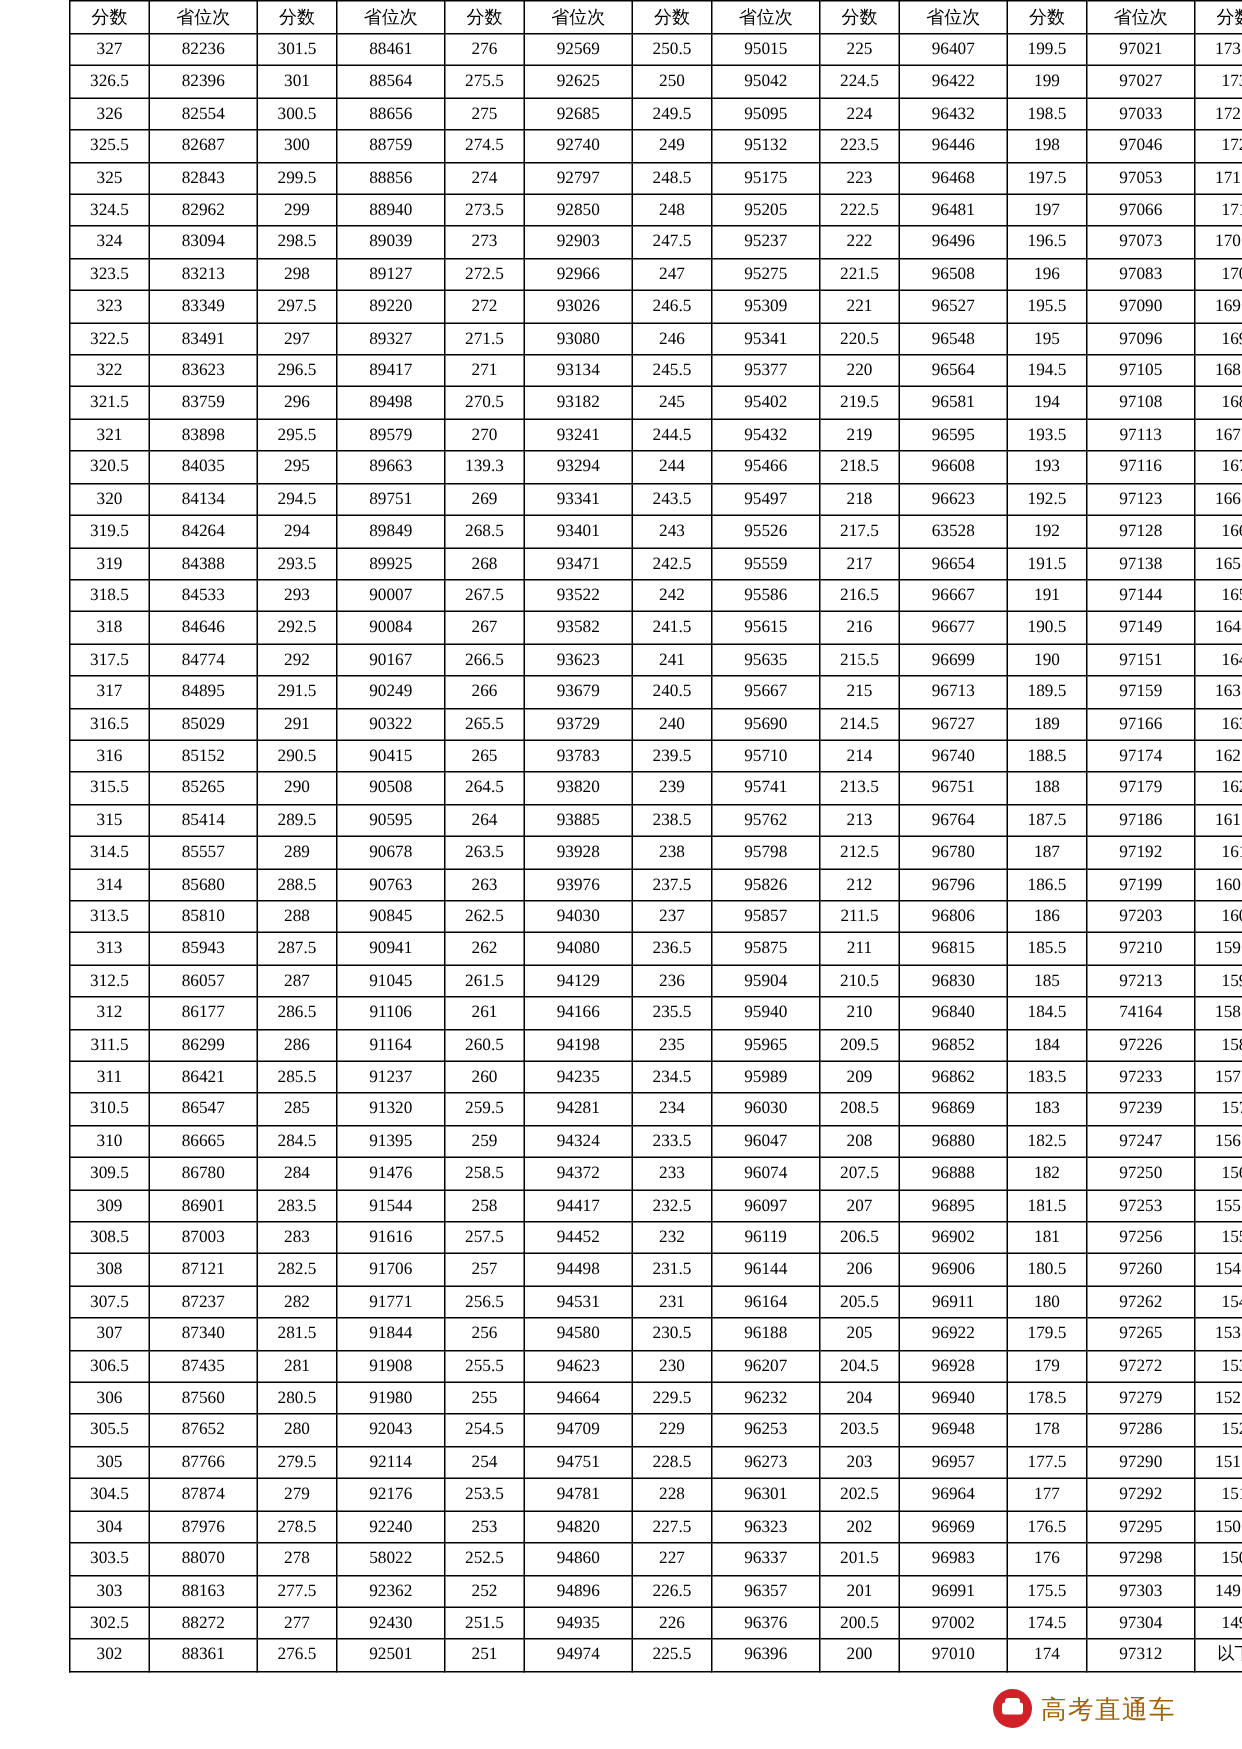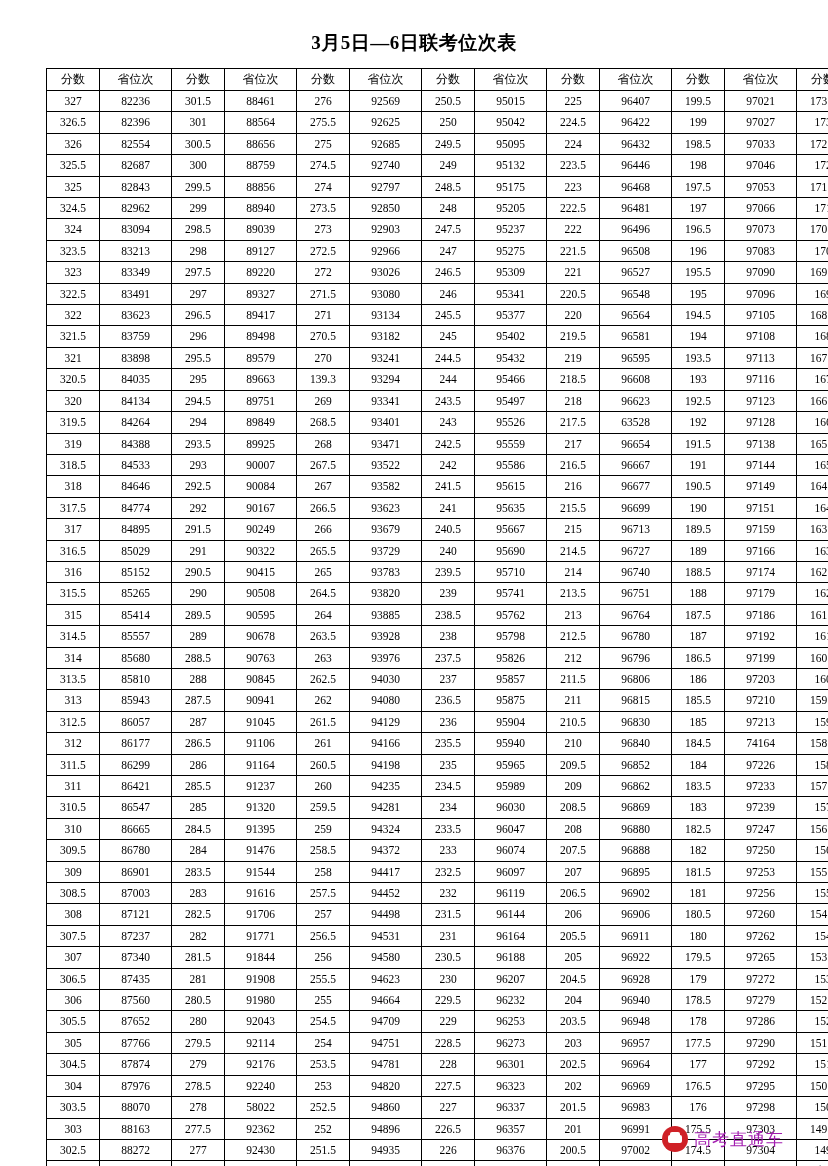--- a/index.html
+++ b/index.html
@@ -91,31 +91,30 @@
     position: absolute;
     left: 8px;
     top: 6px;
     width: 10px;
     height: 5px;
     border-radius: 2px 2px 0 0;
     background: #ffffff;
   }
   .wm-text {
     font-size: 17px;
-    color: #a21caf;
+    color: #a16207;
     font-family: "Liberation Sans", sans-serif;
     letter-spacing: 1px;
   }
 </style>
 </head>
 <body>
 
 <div class="page">
 
-  <div class="doc-title">3月5日—6日联考位次表</div>
 
   <div class="table-wrap">
     <table class="rank-table">
       <thead>
         <tr>
           <th class="col-score">分数</th>
           <th class="col-rank">省位次</th>
           <th class="col-score">分数</th>
           <th class="col-rank">省位次</th>
           <th class="col-score">分数</th>

